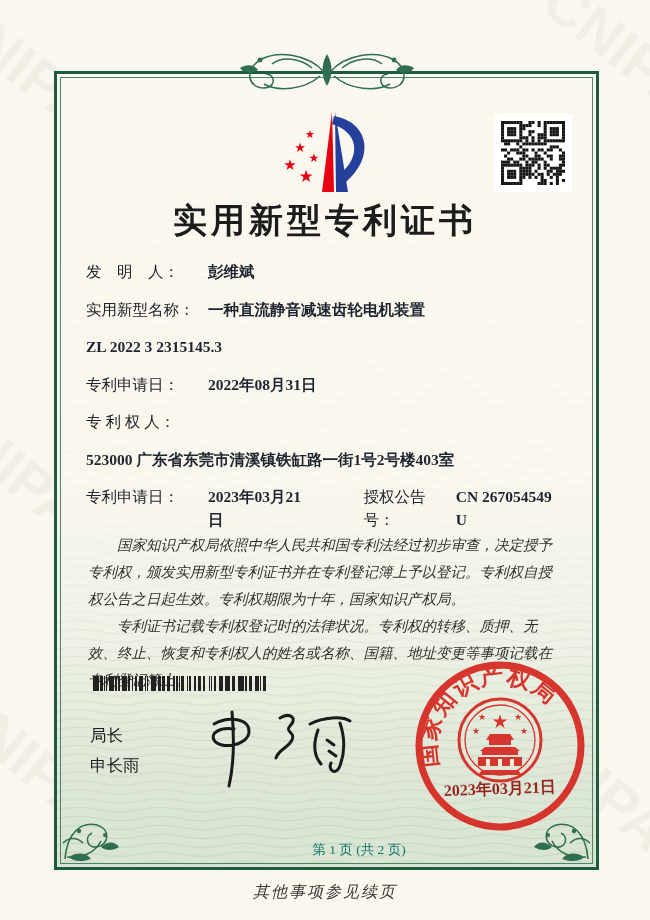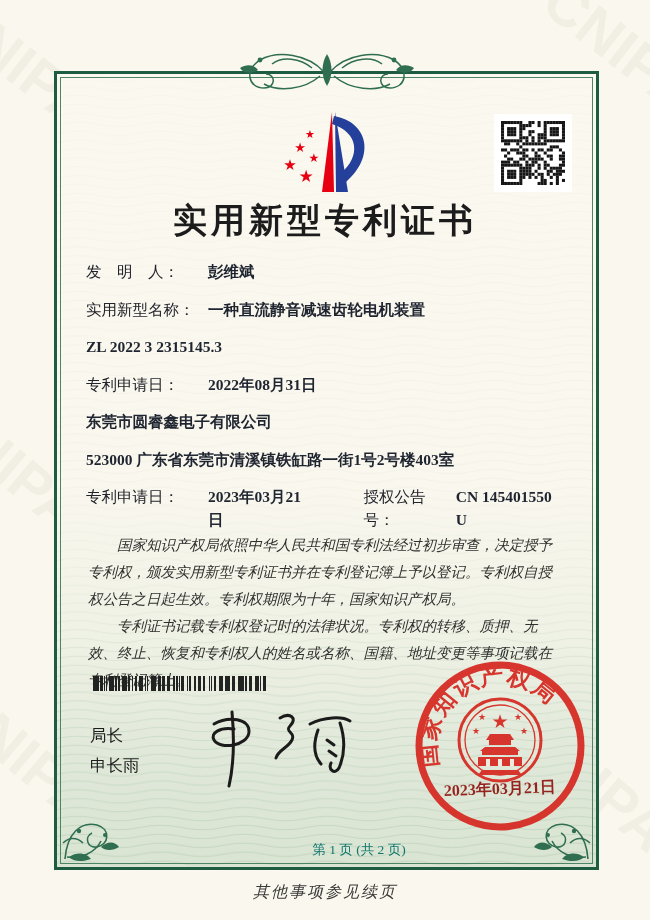--- a/index.html
+++ b/index.html
@@ -399,30 +399,30 @@
       <span class="fvalue">一种直流静音减速齿轮电机装置</span>
     </div>
     <div class="frow">
       <span class="fvalue">ZL 2022 3 2315145.3</span>
     </div>
     <div class="frow">
       <span class="flabel">专利申请日：</span>
       <span class="fvalue">2022年08月31日</span>
     </div>
     <div class="frow">
-      <span class="fvalue">东莞市圆睿鑫电子有限公司</span>
+      <span class="flabel">专 利 权 人：</span>
     </div>
     <div class="frow">
       <span class="fvalue">523000 广东省东莞市清溪镇铁缸路一街1号2号楼403室</span>
     </div>
     <div class="frow">
       <span class="flabel">专利申请日：</span>
       <span class="fvalue">2023年03月21日</span>
       <span class="flabel2">授权公告号：</span>
-      <span class="fvalue2">CN 145401550 U</span>
+      <span class="fvalue2">CN 267054549 U</span>
     </div>
   </div>
 
   <div class="paras">
     <p>国家知识产权局依照中华人民共和国专利法经过初步审查，决定授予专利权，颁发实用新型专利证书并在专利登记簿上予以登记。专利权自授权公告之日起生效。专利权期限为十年，国家知识产权局。</p>
     <p>专利证书记载专利权登记时的法律状况。专利权的转移、质押、无效、终止、恢复和专利权人的姓名或名称、国籍、地址变更等事项记载在专利登记簿上。</p>
   </div>
 
   <div class="barcode" id="barcode">
       <div style="width:2px;background:#222;"></div>

